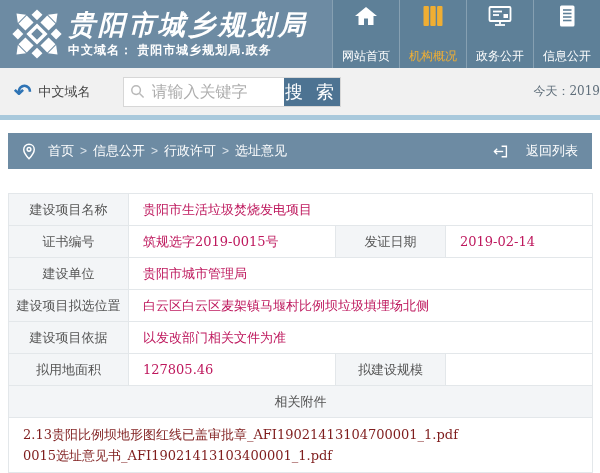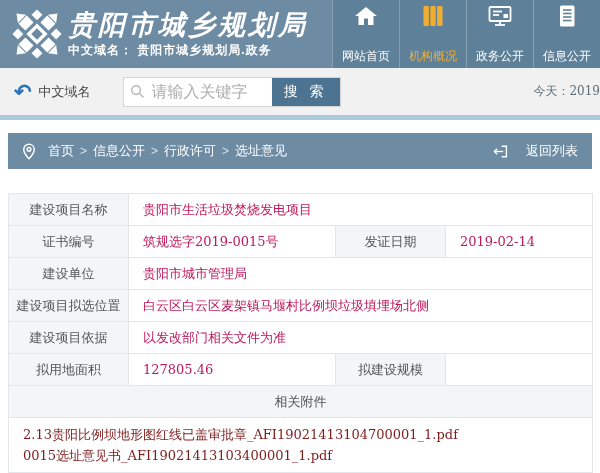--- a/index.html
+++ b/index.html
@@ -24,21 +24,21 @@
   .toolbar { height:47px; background:#f1f1f1; display:flex; align-items:center; padding:0 0 0 14px; }
   .back-home { display:flex; align-items:center; gap:7px; cursor:pointer; }
   .back-home .arrow { color:#2f74b5; font-size:21px; font-weight:bold; line-height:20px; }
   .back-home .bh-label { font-size:13px; color:#444; }
   .search-box { margin-left:32px; display:flex; align-items:stretch; height:30px; width:218px;
     background:#fff; border:1px solid #d7d7d7; }
   .search-box .mag { width:28px; display:flex; align-items:center; justify-content:center; }
   .search-box input { flex:1; border:none; outline:none; font-size:16px; color:#333;
     font-family:Liberation Sans, sans-serif; min-width:0; }
   .search-box input::placeholder { color:#aeaeae; }
-  .search-btn { width:68px; background:#4d7392; color:#fff; border:none; font-size:14px;
+  .search-btn { width:56px; background:#4d7392; color:#fff; border:none; font-size:18px;
     letter-spacing:4px; cursor:pointer; font-family:"Liberation Sans", sans-serif; }
   .today { margin-left:auto; margin-right:-12px; white-space:nowrap; font-size:12px;
     color:#5f6e7a; font-family:"DejaVu Serif", serif; }
   .strip { height:5px; background:#a9c9dc; }
 
   
   .breadcrumb { height:36px; margin:13px 8px 0; background:#6d8ba3; display:flex;
     align-items:center; padding:0 14px; color:#fff; font-size:13px; }
   .crumb { cursor:pointer; margin:0 4px; white-space:nowrap; }
   .crumb-sep { color:#d8e2ea; margin:0 2px; font-size:12px; }

